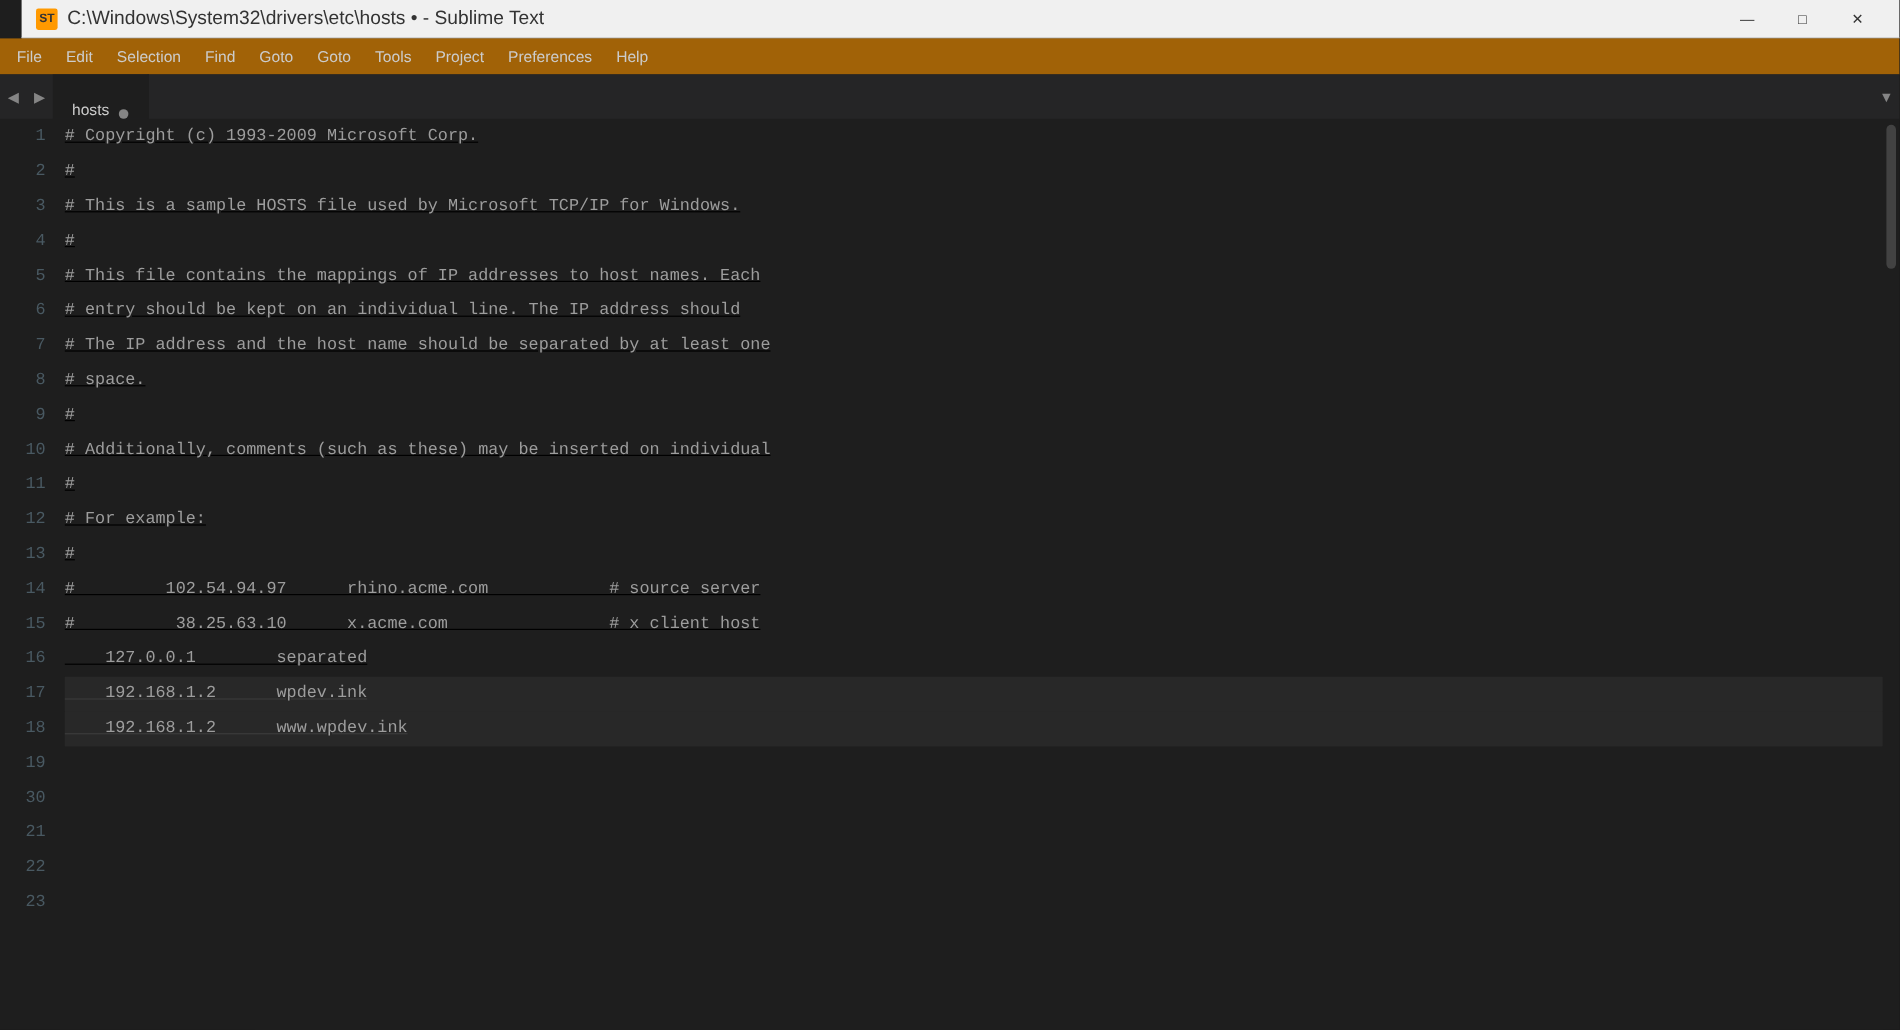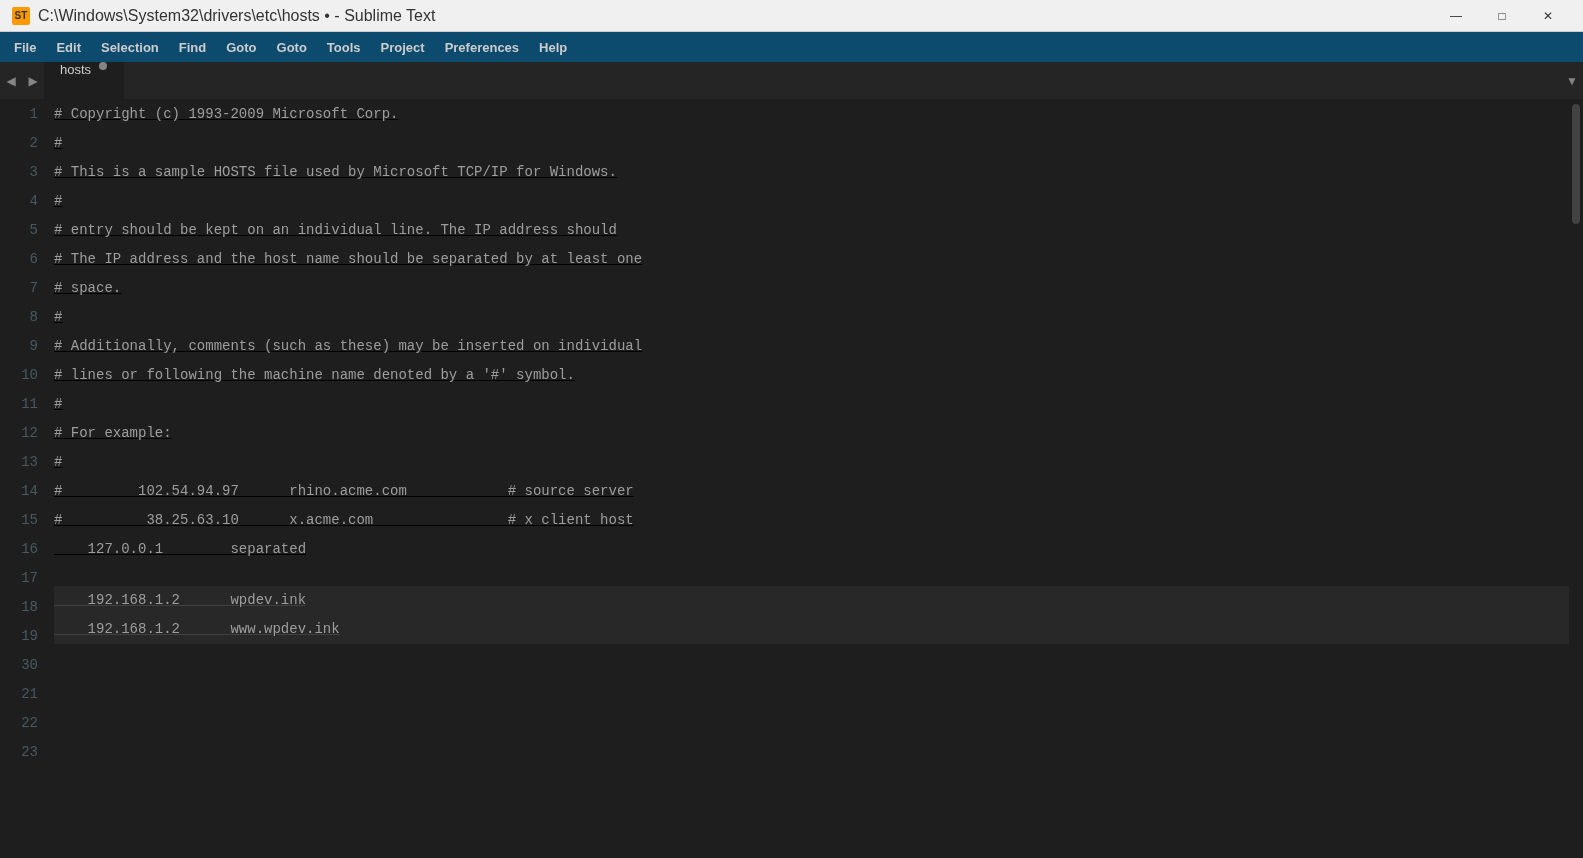--- a/index.html
+++ b/index.html
@@ -16,20 +16,21 @@
 
     
     #title-bar {
       background: #f0f0f0;
       height: 32px;
       display: flex;
       align-items: center;
       padding: 0 12px;
       border-bottom: 1px solid #ccc;
       flex-shrink: 0;
+      margin-left: 18px;
     }
     #title-icon {
       width: 18px;
       height: 18px;
       margin-right: 8px;
       background: #f90;
       border-radius: 2px;
       display: flex;
       align-items: center;
       justify-content: center;
@@ -55,27 +56,26 @@
       justify-content: center;
       font-size: 12px;
       color: #333;
       cursor: pointer;
       border: none;
       background: transparent;
     }
 
     
     #menu-bar {
-      background: #0c4a6e;
+      background: #a16207;
       height: 30px;
       display: flex;
       align-items: center;
       padding: 0 4px;
       flex-shrink: 0;
-      font-weight: bold;
     }
     .menu-item {
       padding: 4px 10px;
       color: #ccc;
       font-size: 13px;
       cursor: pointer;
       border-radius: 2px;
     }
 
     
@@ -95,21 +95,21 @@
       color: #858585;
       font-size: 12px;
       cursor: pointer;
       flex-shrink: 0;
     }
     .tab {
       background: #2d2d2d;
       color: #9d9d9d;
       padding: 0 16px;
       display: flex;
-      align-items: flex-start;
+      align-items: flex-end;
       gap: 8px;
       font-size: 13px;
       cursor: pointer;
       border-right: 1px solid #1e1e1e;
       position: relative;
     }
     .tab.active {
       background: #1e1e1e;
       color: #ccc;
     }
@@ -253,33 +253,33 @@
       <div style="font-family: &quot;Courier New&quot;, Courier, monospace; font-size: 14px; line-height: 29px; color: rgb(73, 89, 98); text-align: right;">30</div>
       <div style="font-family: &quot;Courier New&quot;, Courier, monospace; font-size: 14px; line-height: 29px; color: rgb(73, 89, 98); text-align: right;">21</div>
       <div style="font-family: &quot;Courier New&quot;, Courier, monospace; font-size: 14px; line-height: 29px; color: rgb(73, 89, 98); text-align: right;">22</div>
       <div style="font-family: &quot;Courier New&quot;, Courier, monospace; font-size: 14px; line-height: 29px; color: rgb(73, 89, 98); text-align: right;">23</div>
     </div>
   <div id="code-area">
   <div class="code-line"># Copyright (c) 1993-2009 Microsoft Corp.</div>
       <div class="code-line">#</div>
       <div class="code-line"># This is a sample HOSTS file used by Microsoft TCP/IP for Windows.</div>
       <div class="code-line">#</div>
+      <div class="code-line"># This file contains the mappings of IP addresses to host names. Each</div>
       <div class="code-line"># entry should be kept on an individual line. The IP address should</div>
       <div class="code-line"># The IP address and the host name should be separated by at least one</div>
       <div class="code-line"># space.</div>
       <div class="code-line">#</div>
       <div class="code-line"># Additionally, comments (such as these) may be inserted on individual</div>
-      <div class="code-line"># lines or following the machine name denoted by a '#' symbol.</div>
       <div class="code-line">#</div>
       <div class="code-line"># For example:</div>
       <div class="code-line">#</div>
       <div class="code-line">#         102.54.94.97      rhino.acme.com            # source server</div>
       <div class="code-line">#          38.25.63.10      x.acme.com                # x client host</div>
       <div class="code-line"></div>
       <div class="code-line">    127.0.0.1        separated</div>
       <div class="code-line"></div>
-      <div class="code-line highlight" style="text-decoration: underline rgba(255, 255, 255, 0.25); background: rgba(100, 100, 100, 0.15); margin-top: 22px;">    192.168.1.2      wpdev.ink</div>
+      <div class="code-line highlight" style="text-decoration: underline rgba(255, 255, 255, 0.25); background: rgba(100, 100, 100, 0.15);">    192.168.1.2      wpdev.ink</div>
       <div class="code-line highlight" style="text-decoration: underline rgba(255, 255, 255, 0.25); background: rgba(100, 100, 100, 0.15);">    192.168.1.2      www.wpdev.ink</div>
     </div>
   <div id="scrollbar">
     <div id="scrollbar-thumb"></div>
   </div>
 </div>
 
 </body></html>

